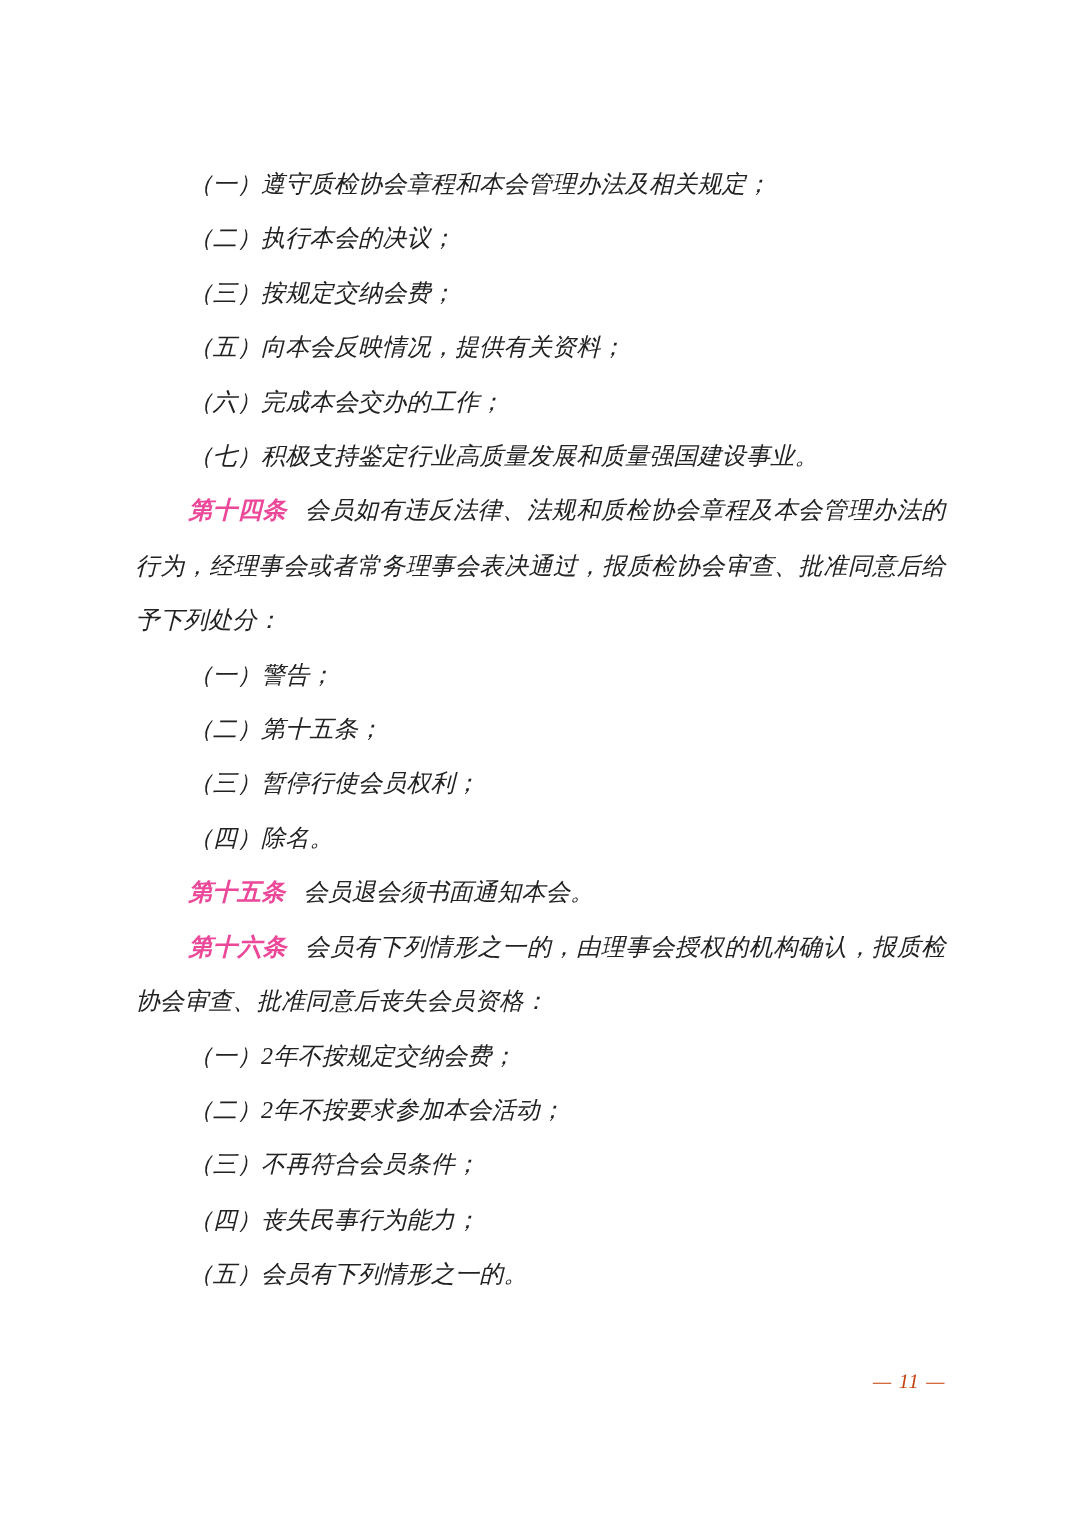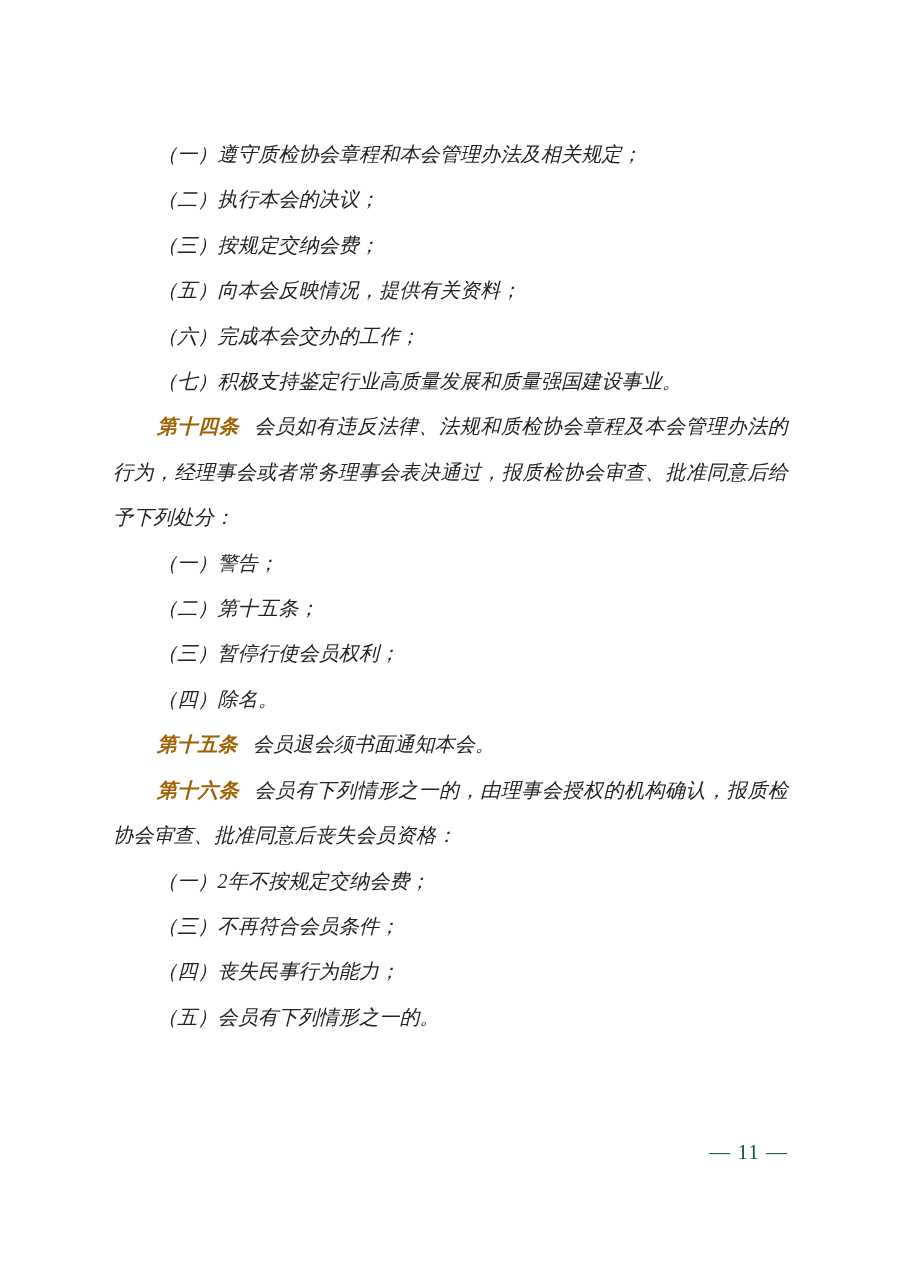--- a/index.html
+++ b/index.html
@@ -38,32 +38,33 @@
     text-indent: 44px;
     text-align: left;
   }
   p.article {
     text-indent: 44px;
     text-align: justify;
     text-justify: inter-character;
   }
   .article .article-label {
     font-weight: bold;
-    color: #a16207;
+    color: #ec4899;
     margin-right: 15px;
   }
   .page-number {
     position: absolute;
     top: 1139px;
     right: 112px;
-    font-size: 21px;
+    font-size: 17px;
     line-height: 26px;
-    color: #14532d;
+    color: #c2410c;
     letter-spacing: 1px;
     white-space: pre;
+    font-style: italic;
   }
 </style>
 </head>
 <body>
 
 <div class="page">
   <main class="content">
 
     <p class="item">（一）遵守质检协会章程和本会管理办法及相关规定；</p>
     <p class="item">（二）执行本会的决议；</p>
@@ -83,20 +84,21 @@
 
     <p class="article">
       <b class="article-label">第十五条</b><span>会员退会须书面通知本会。</span>
     </p>
 
     <p class="article">
       <b class="article-label">第十六条</b><span>会员有下列情形之一的，由理事会授权的机构确认，报质检协会审查、批准同意后丧失会员资格：</span>
     </p>
 
     <p class="item">（一）2年不按规定交纳会费；</p>
+    <p class="item">（二）2年不按要求参加本会活动；</p>
     <p class="item">（三）不再符合会员条件；</p>
     <p class="item">（四）丧失民事行为能力；</p>
     <p class="item">（五）会员有下列情形之一的。</p>
 
   </main>
 
   <div class="page-number">— 11 —</div>
 </div>
 
 </body></html>

